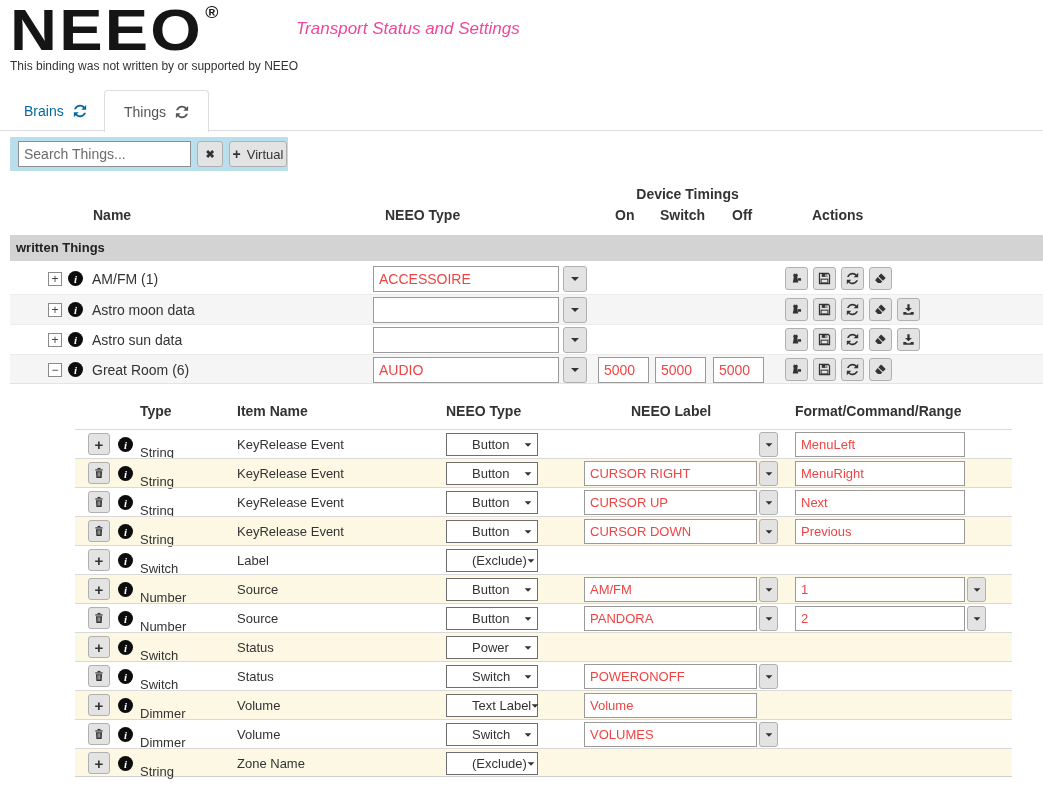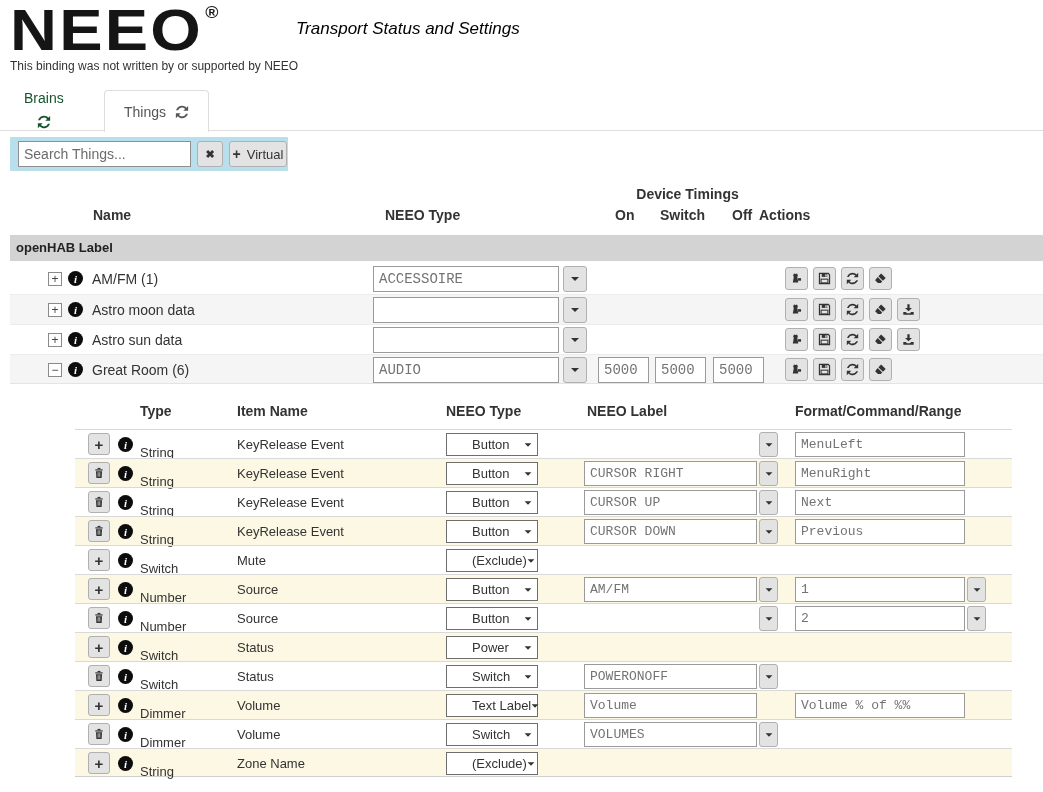--- a/index.html
+++ b/index.html
@@ -7,28 +7,28 @@
   .page {
     position: relative; width: 1043px; height: 792px;
     background: #fff; overflow: hidden;
     font-family: "Liberation Sans", sans-serif; color: #333;
   }
   
   .logo { position:absolute; left:10px; top:2px; font-size:58px; font-weight:900;
           letter-spacing:2px; color:#151515; line-height:56px;
           transform:scaleX(1.12); transform-origin:left top; white-space:nowrap; }
   .reg { font-size:16px; font-weight:700; position:relative; top:-32px; left:2px; letter-spacing:0; }
-  .app-title { position:absolute; left:296px; top:19px; font-style:italic; font-size:17px; color:#000000; }
+  .app-title { position:absolute; left:296px; top:19px; font-style:italic; font-size:17px; color:#ec4899; }
   .disclaimer { position:absolute; left:10px; top:59px; font-size:12px; color:#333; }
 
   
   .tabs { position:absolute; left:0; top:90px; width:1043px; height:41px; border-bottom:1px solid #ddd; }
   .tab { position:absolute; top:0; height:41px; display:flex; align-items:center; gap:9px;
          font-size:14px; cursor:pointer; background:transparent; border:none; }
-  .tab-brains { left:10px; padding:0 14px; color:#14532d;flex-direction:column; }
+  .tab-brains { left:10px; padding:0 14px; color:#0369a1; }
   .tab-things { left:104px; padding:0 19px; color:#555; background:#fff; z-index:2; height:42px;
                 border:1px solid #ddd; border-bottom:none; border-radius:4px 4px 0 0; }
   .ic { fill:currentColor; }
   .ic14 { width:14px; height:14px; }
   .ic13 { width:13px; height:13px; }
   .ic12 { width:12px; height:12px; }
 
   
   .toolbar { position:absolute; left:10px; top:137px; width:278px; height:34px;
              background:#b9dfec; border-radius:1px; }
@@ -39,52 +39,52 @@
           display:flex; align-items:center; justify-content:center; cursor:pointer; font-family:inherit; }
   .clear-btn { position:absolute; left:187px; top:4px; width:26px; height:26px; font-size:11px; font-weight:bold; }
   .virtual-btn { position:absolute; left:219px; top:4px; width:58px; height:26px; gap:6px; font-size:13px; }
   .virtual-plus { font-weight:900; font-size:14px; }
 
   
   .things { position:absolute; left:10px; top:182px; width:1033px; }
   .dt-header { position:absolute; left:585px; top:4px; width:185px; text-align:center; font-weight:bold; font-size:14px; }
   .th { position:absolute; top:25px; font-weight:bold; font-size:14px; }
   .th-name { left:83px; } .th-ntype { left:375px; }
-  .th-on { left:605px; } .th-switch { left:650px; } .th-off { left:722px; } .th-actions { left:749px; }
+  .th-on { left:605px; } .th-switch { left:650px; } .th-off { left:722px; } .th-actions { left:802px; }
   .group-bar { position:absolute; left:0; top:53px; width:1033px; height:26px; background:#d3d3d3;
                font-weight:bold; font-size:13px; color:#222; line-height:26px; padding-left:6px; }
   .mrows { position:absolute; left:0; top:82px; width:1033px; }
   .mrow { position:relative; height:30px; border-top:1px solid #ececec; }
   .mrow.alt { background:#f5f5f5; }
   .mrow:first-child { border-top:none; }
   .mrow:last-child { border-bottom:1px solid #e4e4e4; }
   .expander { position:absolute; left:38px; top:8px; width:14px; height:14px; background:#fff;
               border:1px solid #8a8a8a; color:#444; font-size:12px; line-height:10px;
               display:flex; align-items:center; justify-content:center; cursor:pointer; padding:0; }
   .info-badge { background:#0c0c0c; border-radius:50%; color:#fff; width:15px; height:15px;
                 font-family:"Liberation Serif", serif; font-style:italic; font-weight:bold; font-size:11px;
                 display:flex; align-items:center; justify-content:center; cursor:pointer; }
   .mrow .info-badge { position:absolute; left:58px; top:7px; }
   .mname { position:absolute; left:82px; line-height:30px; font-size:14px; }
-  .ti { border:1px solid #9a9a9a; background:#fff; font-family:Liberation Mono, monospace; color:#737373; padding:0 5px; }
+  .ti { border:1px solid #9a9a9a; background:#fff; font-family:Liberation Sans, sans-serif; color:#ef4444; padding:0 5px; }
   .mtype { position:absolute; left:363px; top:2px; width:186px; height:26px; font-size:14px; }
   .dd-btn { display:flex; align-items:center; justify-content:center; }
   .mdd { position:absolute; left:553px; top:2px; width:24px; height:26px; }
   .tri { width:0; height:0; border-left:4px solid transparent; border-right:4px solid transparent; border-top:4px solid #333; }
   .timing { position:absolute; top:2px; width:51px; height:26px; font-size:14px; }
   .t-on { left:588px; } .t-switch { left:645px; } .t-off { left:703px; }
   .actions { position:absolute; left:775px; top:3px; display:flex; gap:5px; }
   .act-btn { width:23px; height:23px; background:#e3e3e3; border:1px solid #b0b0b0; border-radius:3px;
              color:#333; display:flex; align-items:center; justify-content:center; cursor:pointer; padding:0; }
 
   
   .channels { position:absolute; left:75px; top:400px; width:937px; }
   .ch { position:absolute; top:3px; font-weight:bold; font-size:14px; }
   .ch-type { left:65px; } .ch-item { left:162px; } .ch-ntype { left:371px; }
-  .ch-label { left:480px;padding-left:32px; } .ch-format { left:720px; }
+  .ch-label { left:524px;padding-left:32px; } .ch-format { left:720px; }
   .crows { position:absolute; left:0; top:29px; width:937px; }
   .crow { position:relative; height:29px; border-top:1px solid #d9d9d9; }
   .crow.alt { background:#fcf8e3; }
   .crow:last-child { border-bottom:1px solid #cfcfcf; }
   .sbtn { position:absolute; left:13px; top:3px; width:22px; height:22px; }
   .plus { font-weight:900; font-size:15px; line-height:15px; }
   .crow .info-badge { position:absolute; left:43px; top:7px; }
   .ctype { position:absolute; left:65px; line-height:29px; font-size:13px;margin-top:8px; }
   .citem { position:absolute; left:162px; line-height:29px; font-size:13px; }
   .sel { position:absolute; left:371px; top:3px; width:92px; height:23px; background:#fff;
@@ -170,21 +170,21 @@
   </div>
 
   <div class="things">
     <div class="dt-header">Device Timings</div>
     <div class="th th-name">Name</div>
     <div class="th th-ntype">NEEO Type</div>
     <div class="th th-on">On</div>
     <div class="th th-switch">Switch</div>
     <div class="th th-off">Off</div>
     <div class="th th-actions">Actions</div>
-    <div class="group-bar">openHAB Label</div>
+    <div class="group-bar">written Things</div>
 
     <div class="mrows">
 
       <div class="mrow">
         <button class="expander">
             <span>+</span>
           </button>
         <span class="info-badge">i</span>
         <span class="mname">AM/FM (1)</span>
         <input class="ti mtype" type="text" value="ACCESSOIRE" style="">
@@ -418,21 +418,21 @@
           </button>
         <input class="ti cformat" type="text" value="Previous" style="">
       </div>
 
       <div class="crow">
         <button class="gbtn act-btn sbtn">
             <span class="plus">+</span>
           </button>
         <span class="info-badge">i</span>
         <span class="ctype">Switch</span>
-        <span class="citem">Mute</span>
+        <span class="citem">Label</span>
         <span class="sel">
             <span class="sel-text">(Exclude)</span>
             <span class="tri tri-sm"></span>
           </span>
       </div>
 
       <div class="crow alt">
         <button class="gbtn act-btn sbtn">
             <span class="plus">+</span>
           </button>
@@ -459,20 +459,21 @@
               <use href="#i-trash"></use>
             </svg>
           </button>
         <span class="info-badge">i</span>
         <span class="ctype">Number</span>
         <span class="citem">Source</span>
         <span class="sel">
             <span class="sel-text">Button</span>
             <span class="tri tri-sm"></span>
           </span>
+        <input class="ti clabel" type="text" value="PANDORA" style="">
         <button class="gbtn dd-btn cldd">
             <span class="tri tri-sm"></span>
           </button>
         <input class="ti cformat" type="text" value="2" style="">
         <button class="gbtn dd-btn cfdd">
             <span class="tri tri-sm"></span>
           </button>
       </div>
 
       <div class="crow alt">
@@ -512,21 +513,20 @@
             <span class="plus">+</span>
           </button>
         <span class="info-badge">i</span>
         <span class="ctype">Dimmer</span>
         <span class="citem">Volume</span>
         <span class="sel">
             <span class="sel-text">Text Label</span>
             <span class="tri tri-sm"></span>
           </span>
         <input class="ti clabel" type="text" value="Volume" style="">
-        <input class="ti cformat" type="text" value="Volume % of %%" style="">
       </div>
 
       <div class="crow">
         <button class="gbtn act-btn sbtn">
             <svg class="ic ic12">
               <use href="#i-trash"></use>
             </svg>
           </button>
         <span class="info-badge">i</span>
         <span class="ctype">Dimmer</span>

